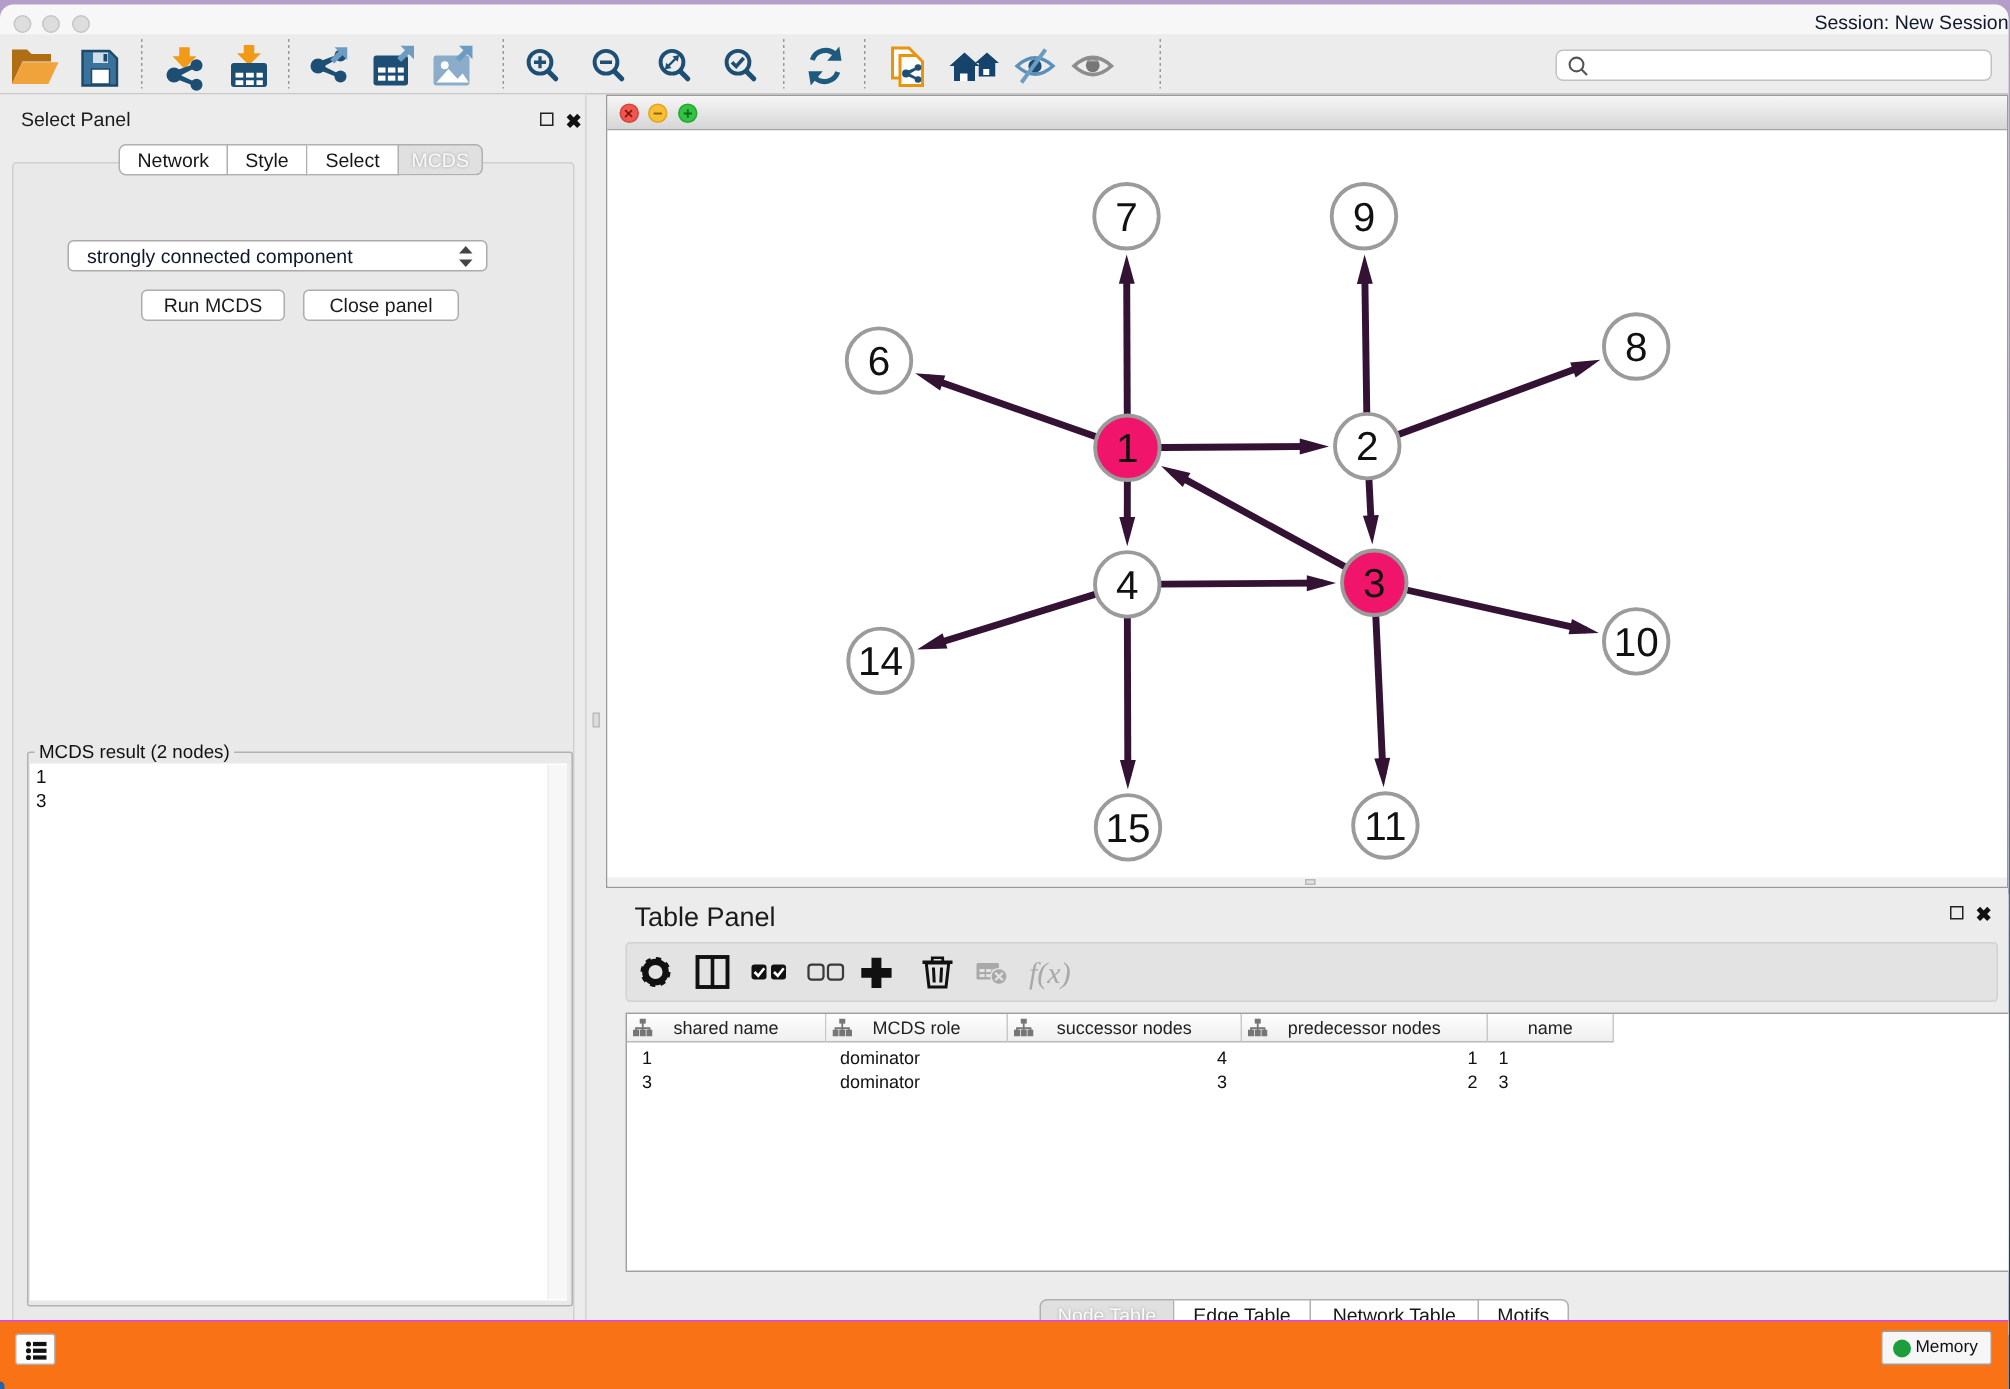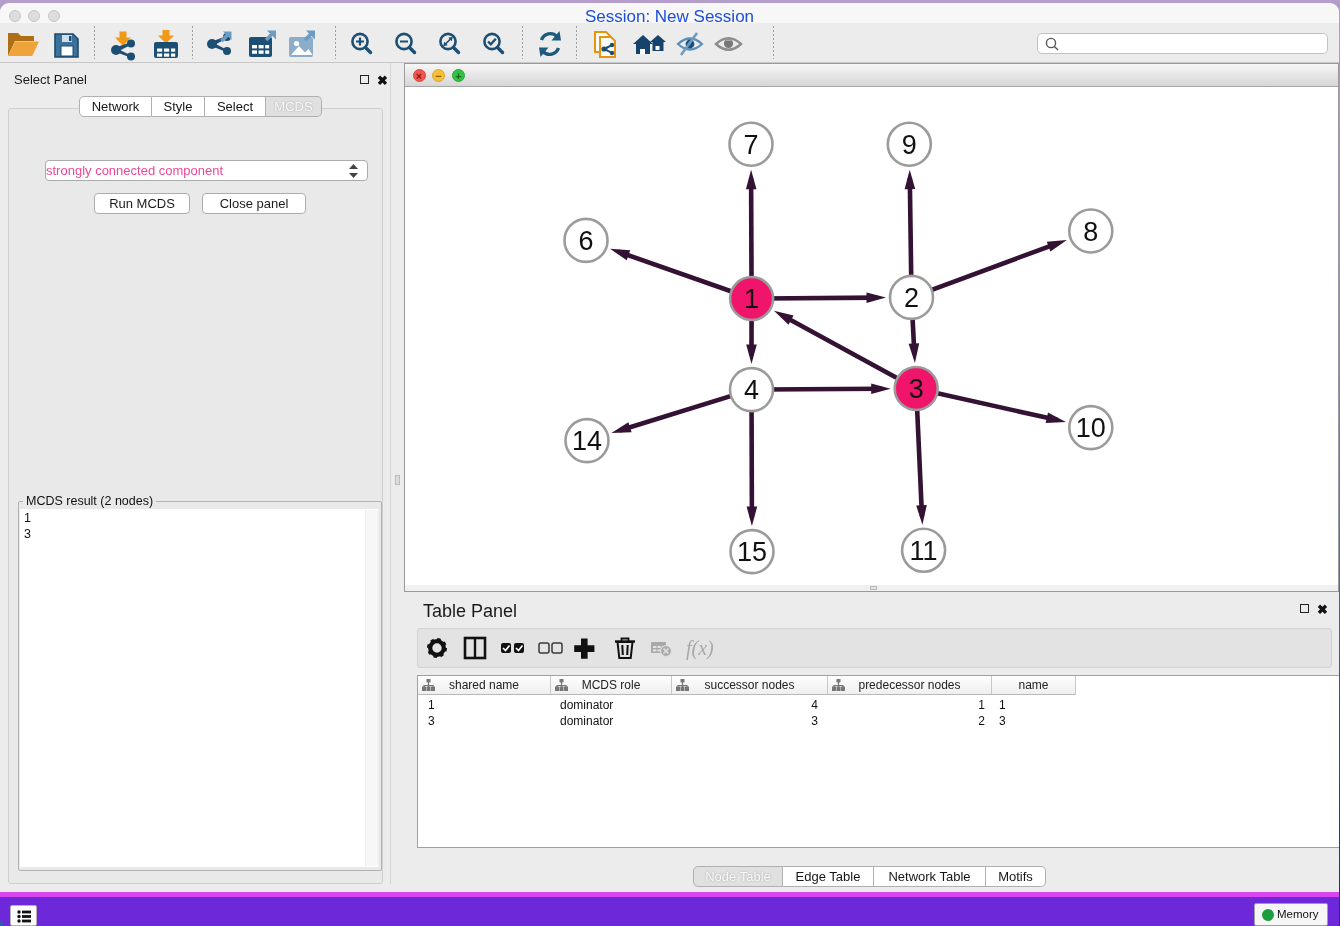--- a/index.html
+++ b/index.html
@@ -1,36 +1,36 @@
 <!DOCTYPE html>
 <html><head><meta charset="utf-8">
 <style>
 *{margin:0;padding:0;box-sizing:border-box}
 html,body{width:1340px;height:926px;overflow:hidden}
 body{font-family:"Liberation Sans",sans-serif;background:linear-gradient(180deg,#b49ec9 0%,#a393c2 25%,#6f6fa4 55%,#2f4878 80%,#173560 100%);position:relative}
 #win{position:absolute;left:0;top:3px;right:1px;bottom:0;background:#ececec;border-radius:9px 9px 0 0;overflow:hidden}
 #titlebar{position:absolute;left:0;top:0;width:100%;height:20px;background:#f7f7f7;border-radius:9px 9px 0 0}
 #titlebar .circ{position:absolute;top:7px;width:12px;height:12px;border-radius:50%;background:#dddddd;border:1px solid #c5c5c5}
-#wintitle{position:absolute;top:4px;width:100%;text-align:center;font-size:17px;color:#1d4ed8}
+#wintitle{position:absolute;top:4px;width:100%;text-align:right;font-size:13px;color:#0f172a}
 #toolbar{position:absolute;left:0;top:20px;width:100%;height:40px;background:#ececec;border-bottom:1px solid #c8c8c8}
 .tsep{position:absolute;top:3px;height:33px;width:1px;background-image:linear-gradient(#9a9a9a 50%,transparent 50%);background-size:1px 4px}
 #searchbox{position:absolute;left:1037px;top:10px;width:291px;height:21px;background:#fff;border:1px solid #c2c2c2;border-radius:5px}
 
 #cpanel{position:absolute;left:0;top:60px;width:391px;height:821px;background:#ececec;border-right:1px solid #d4d4d4}
 #cpanel .hdr{position:absolute;left:14px;top:9px;font-size:13px;color:#1a1a1a}
 .floatbtn{position:absolute;width:9px;height:9px;border:1.6px solid #222}
 .closebtn{position:absolute;font-size:13px;font-weight:bold;color:#111;line-height:10px}
 .tabrow{position:absolute;display:flex;height:21px;z-index:3}
 .tab{height:21px;border:1px solid #b0b0b0;border-left:none;background:#fff;font-size:13px;color:#161616;text-align:center;line-height:19px}
 .tab.first{border-left:1px solid #b0b0b0;border-radius:5px 0 0 5px}
 .tab.last{border-radius:0 5px 5px 0}
 .tab.sel{background:#e0e0e0;color:#fafafa;text-shadow:0 0 2px #9f9f9f}
 #cpbody{position:absolute;left:8px;top:45px;width:375px;height:776px;background:#e9e9e9;border:1px solid #cfcfcf;border-radius:3px}
 #optlabel{position:absolute;left:0;top:29px;width:100%;text-align:center;font-size:13px;color:#1b1b1b}
-#combo{position:absolute;left:36px;top:51px;width:323px;height:21px;background:#fff;border:1px solid #ababab;border-radius:4px;font-size:13px;color:#ec4899;line-height:19px;}
+#combo{position:absolute;left:36px;top:51px;width:280px;height:21px;background:#fff;border:1px solid #ababab;border-radius:4px;font-size:13px;color:#0f172a;line-height:19px;padding-left:12px}
 .btn{position:absolute;height:21px;background:#fff;border:1px solid #adadad;border-radius:4px;font-size:13px;color:#1b1b1b;text-align:center;line-height:19px}
 #groupbox{position:absolute;left:9px;top:392px;width:364px;height:370px;border:1px solid #b2b2b2;border-radius:2px}
 #grouplegend{position:absolute;left:14px;top:385px;background:#e9e9e9;padding:0 3px;font-size:12.5px;color:#111}
 #cptext{position:absolute;left:11px;top:400px;width:358px;height:358px;background:#fff;font-size:12.5px;line-height:16px;padding:1px 0 0 4px;color:#111}
 #cpscroll{position:absolute;right:3px;top:401px;width:14px;height:356px;background:#f7f7f7;border-left:1px solid #ededed;border-right:1px solid #ededed}
 
 #netframe{position:absolute;left:404px;top:60px;width:935px;height:529px;background:#fff;border:1px solid #9a9a9a}
 #nettitle{position:absolute;left:0;top:0;width:100%;height:23px;background:linear-gradient(#f6f6f6,#d6d6d6);border-bottom:1px solid #a6a6a6}
 #nettitle .t{position:absolute;top:20px;width:100%;text-align:left;font-size:13px;color:#111}
 .tl{position:absolute;top:5px;width:13px;height:13px;border-radius:50%;font-size:11px;font-weight:bold;text-align:center;line-height:13px}
@@ -40,21 +40,21 @@
 #graph text{font-size:27px;fill:#111;font-family:"Liberation Sans",sans-serif}
 
 #tpanel{position:absolute;left:404px;top:593px;width:936px;height:294px;background:#ececec}
 #tpanel .hdr{position:absolute;left:19px;top:5px;font-size:18px;color:#1a1a1a}
 #ttoolbar{position:absolute;left:13px;top:32px;width:915px;height:40px;background:#e3e3e3;border:1px solid #d2d2d2;border-radius:3px}
 #ttable{position:absolute;left:13px;top:79px;width:945px;height:173px;background:#fff;border:1px solid #a0a0a0}
 .th{position:absolute;top:0;height:19px;background:linear-gradient(#fefefe,#efefef);border-right:1px solid #c8c8c8;border-bottom:1px solid #b9b9b9;font-size:12px;color:#222;text-align:center;line-height:18px}
 .td{position:absolute;font-size:12px;color:#111;height:16px;line-height:16px}
 
 #btabs{position:absolute;left:289px;top:270px;display:flex}
-#statusbar{position:absolute;left:0;bottom:0;width:100%;height:34px;background:#6d28d9;border-top:5px solid #d946ef}
+#statusbar{position:absolute;left:0;bottom:0;width:100%;height:46px;background:#f97316;border-top:1px solid #d946ef}
 #listbtn{position:absolute;left:10px;top:8px;width:27px;height:21px;background:#fdfdfd;border:1px solid #b3b3b3;border-radius:2px}
 #membtn{position:absolute;right:11px;top:6px;width:74px;height:23px;background:#f6f6f6;border:1px solid #9e9e9e;border-radius:2px;font-size:11.5px;color:#111;line-height:21px;padding-left:22px}
 #membtn .dot{position:absolute;left:7px;top:5px;width:12px;height:12px;border-radius:50%;background:#1d9e3c}
 </style></head>
 <body>
 <div id="win">
 <div id="titlebar">
 <div class="circ" style="left:8.5px"></div>
       <div class="circ" style="left:27.5px"></div>
       <div class="circ" style="left:47.5px"></div>

